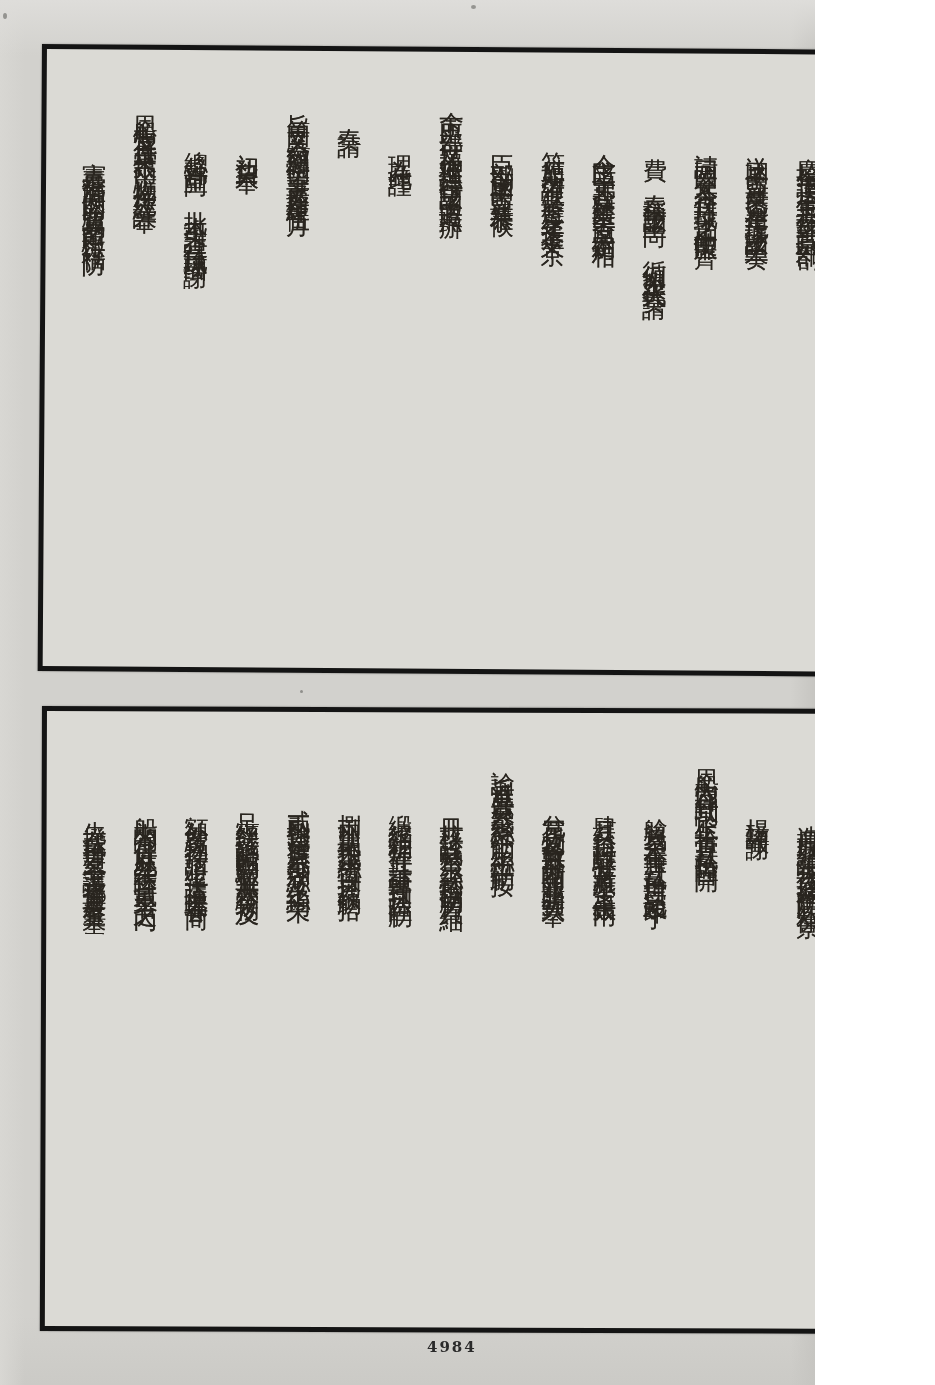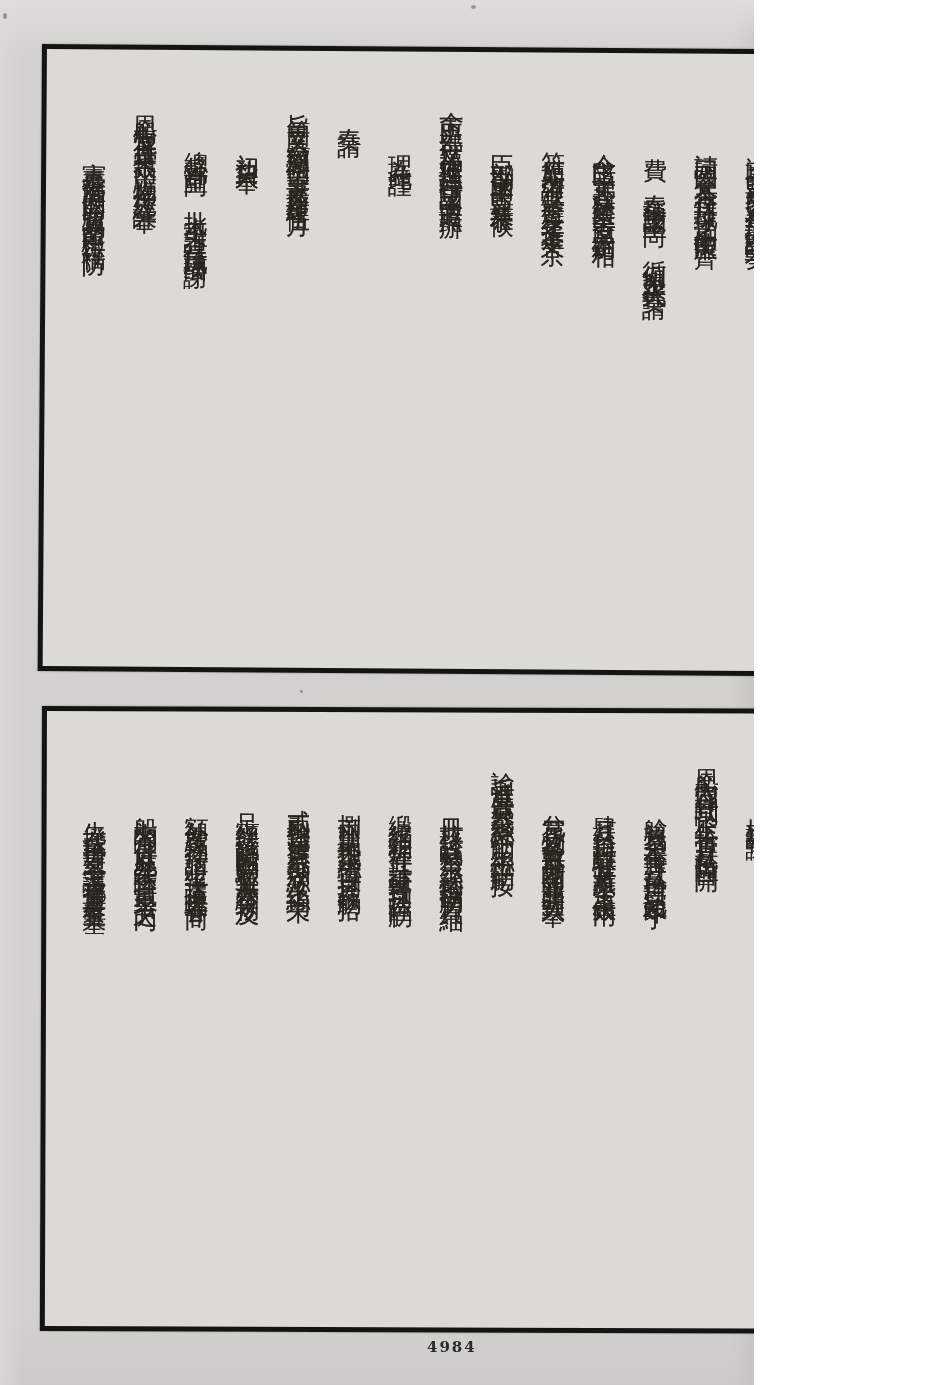--- a/index.html
+++ b/index.html
@@ -1,18 +1,18 @@
 <!DOCTYPE html>
 <html><head>
 <meta charset="utf-8">
 <style>
   html,body{margin:0;padding:0;}
   .scan-page{
     position:relative;
-    width:754px;height:1385px;
+    width:815px;height:1385px;
     background:#d2d1cd;
     overflow:hidden;
     font-family:"DejaVu Serif","Liberation Serif",serif;
   }
   
   .scan-page::before{
     content:"";position:absolute;inset:0;pointer-events:none;
     background:
       linear-gradient(180deg, #deddda 0%, rgba(222,221,218,0) 4%),
       linear-gradient(90deg, #d8d7d3 0%, rgba(216,215,211,0) 3%, rgba(216,215,211,0) 97%, #c6c5c1 100%),

